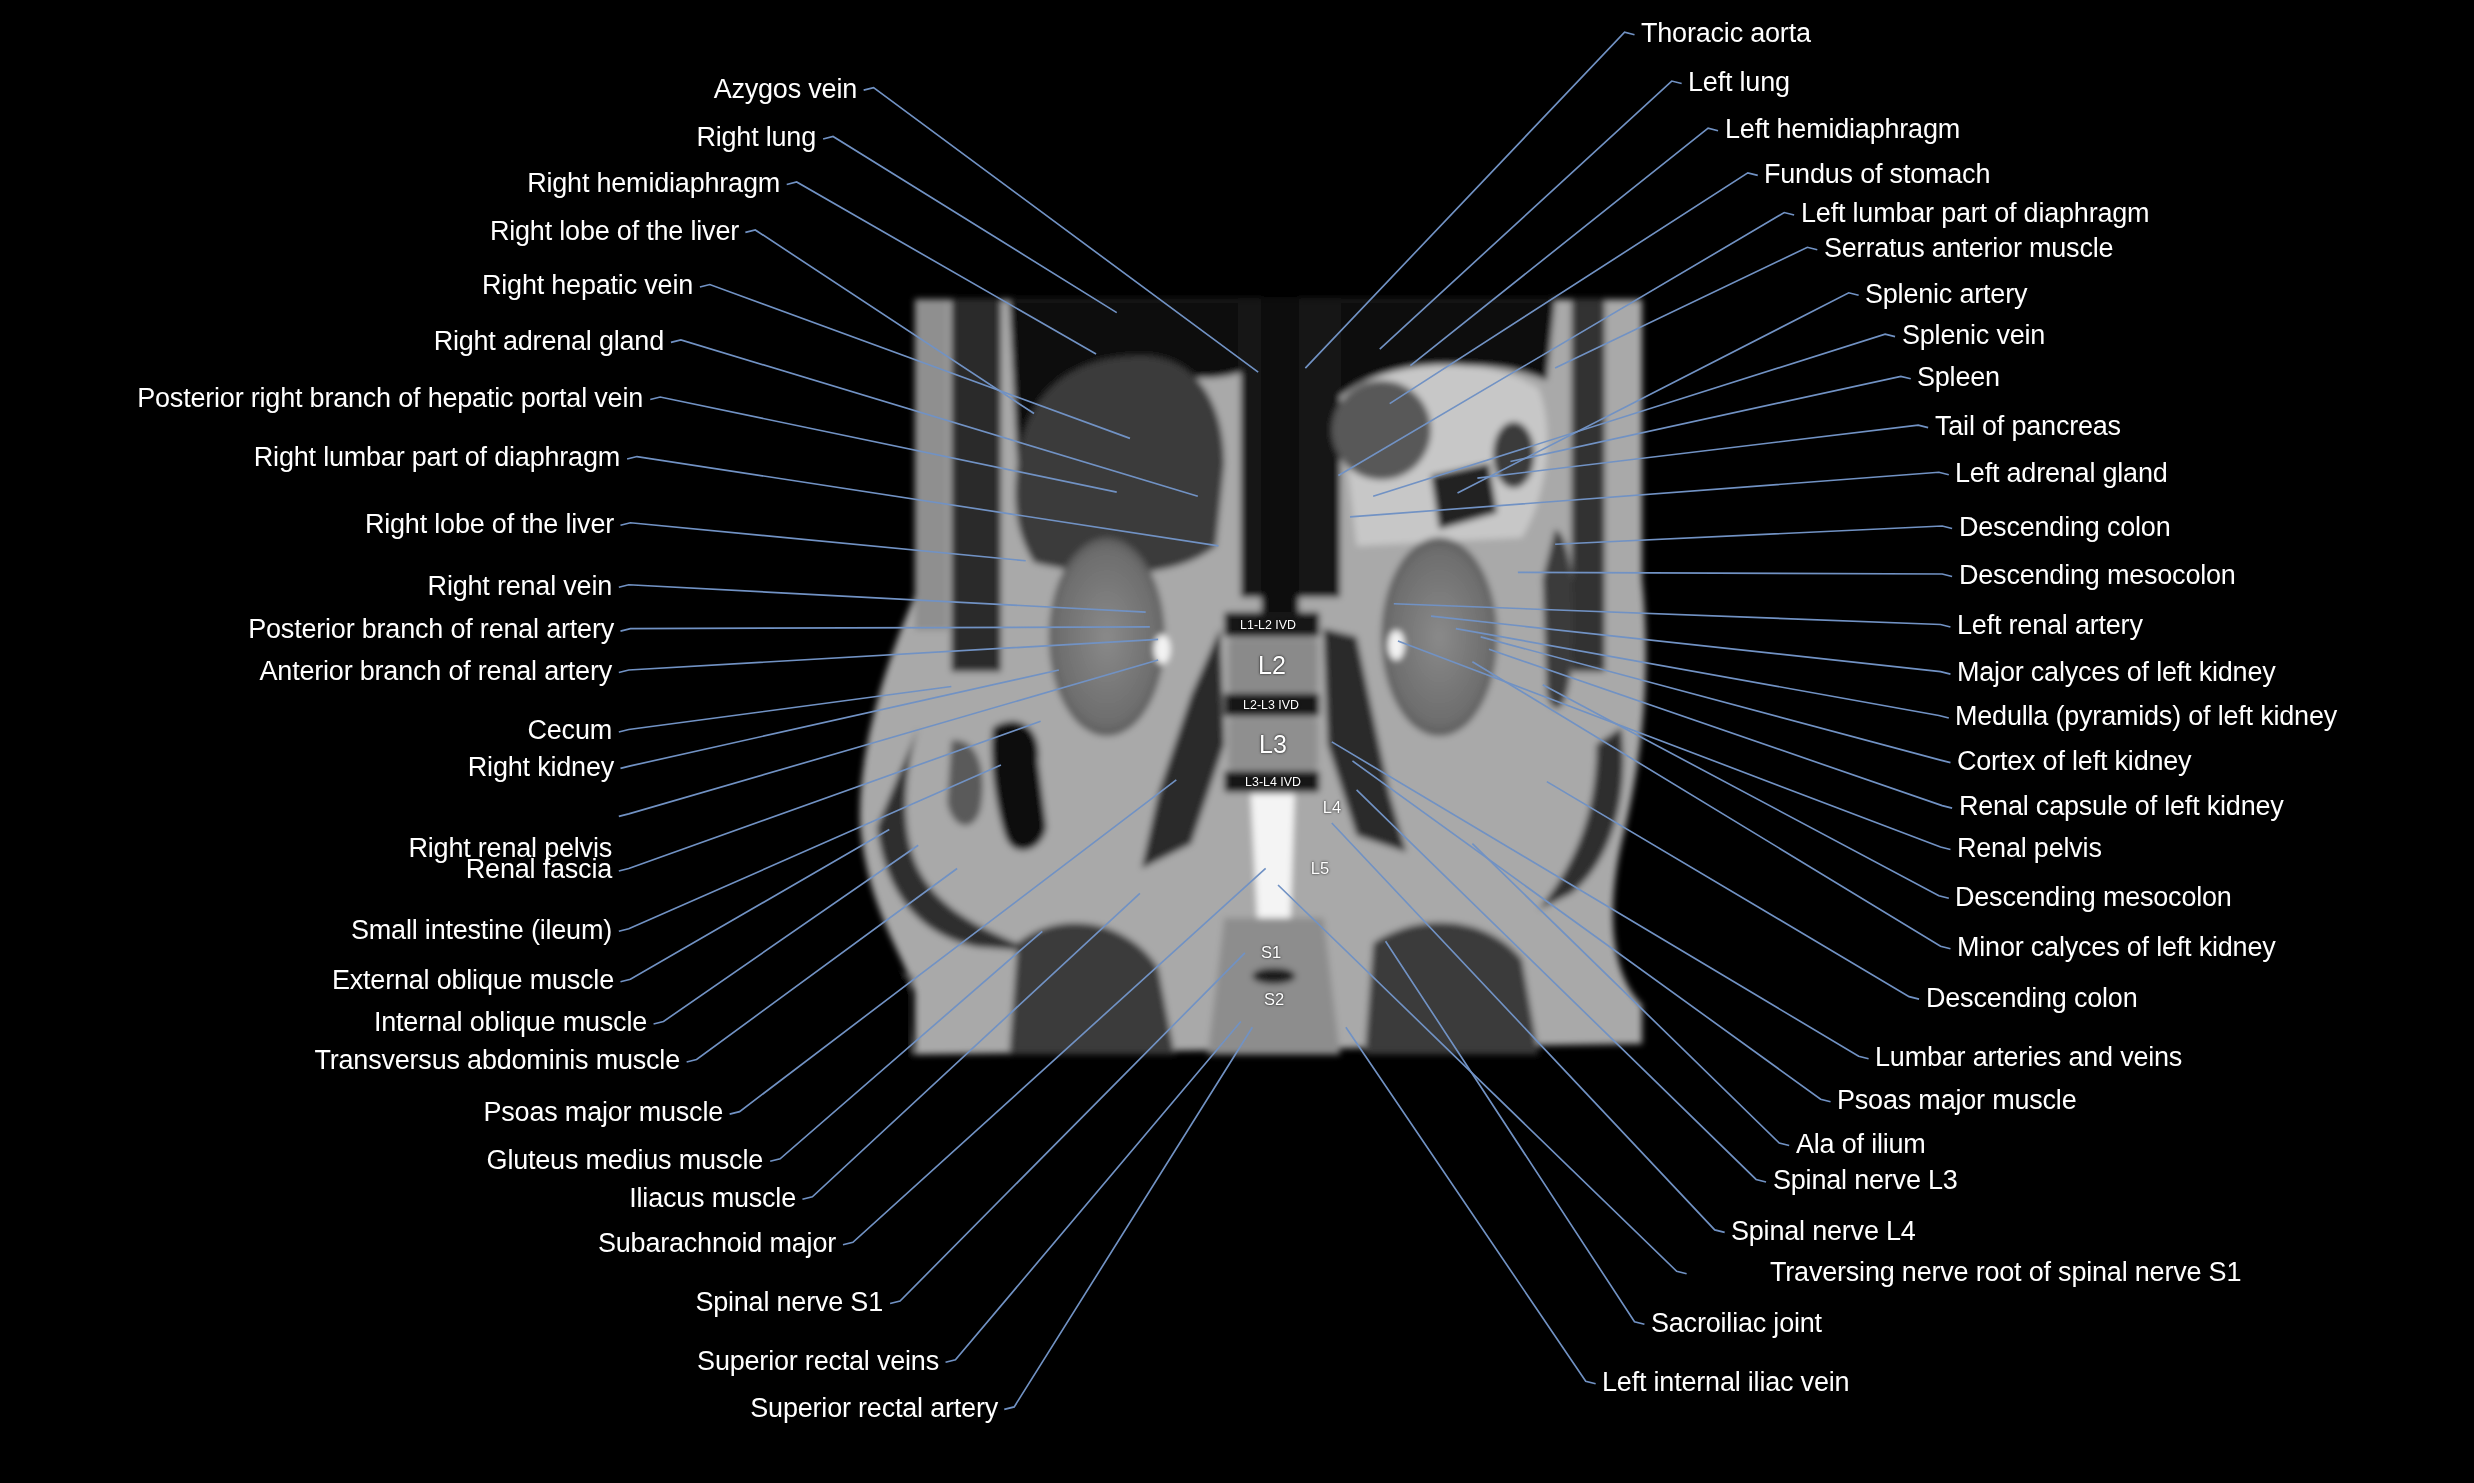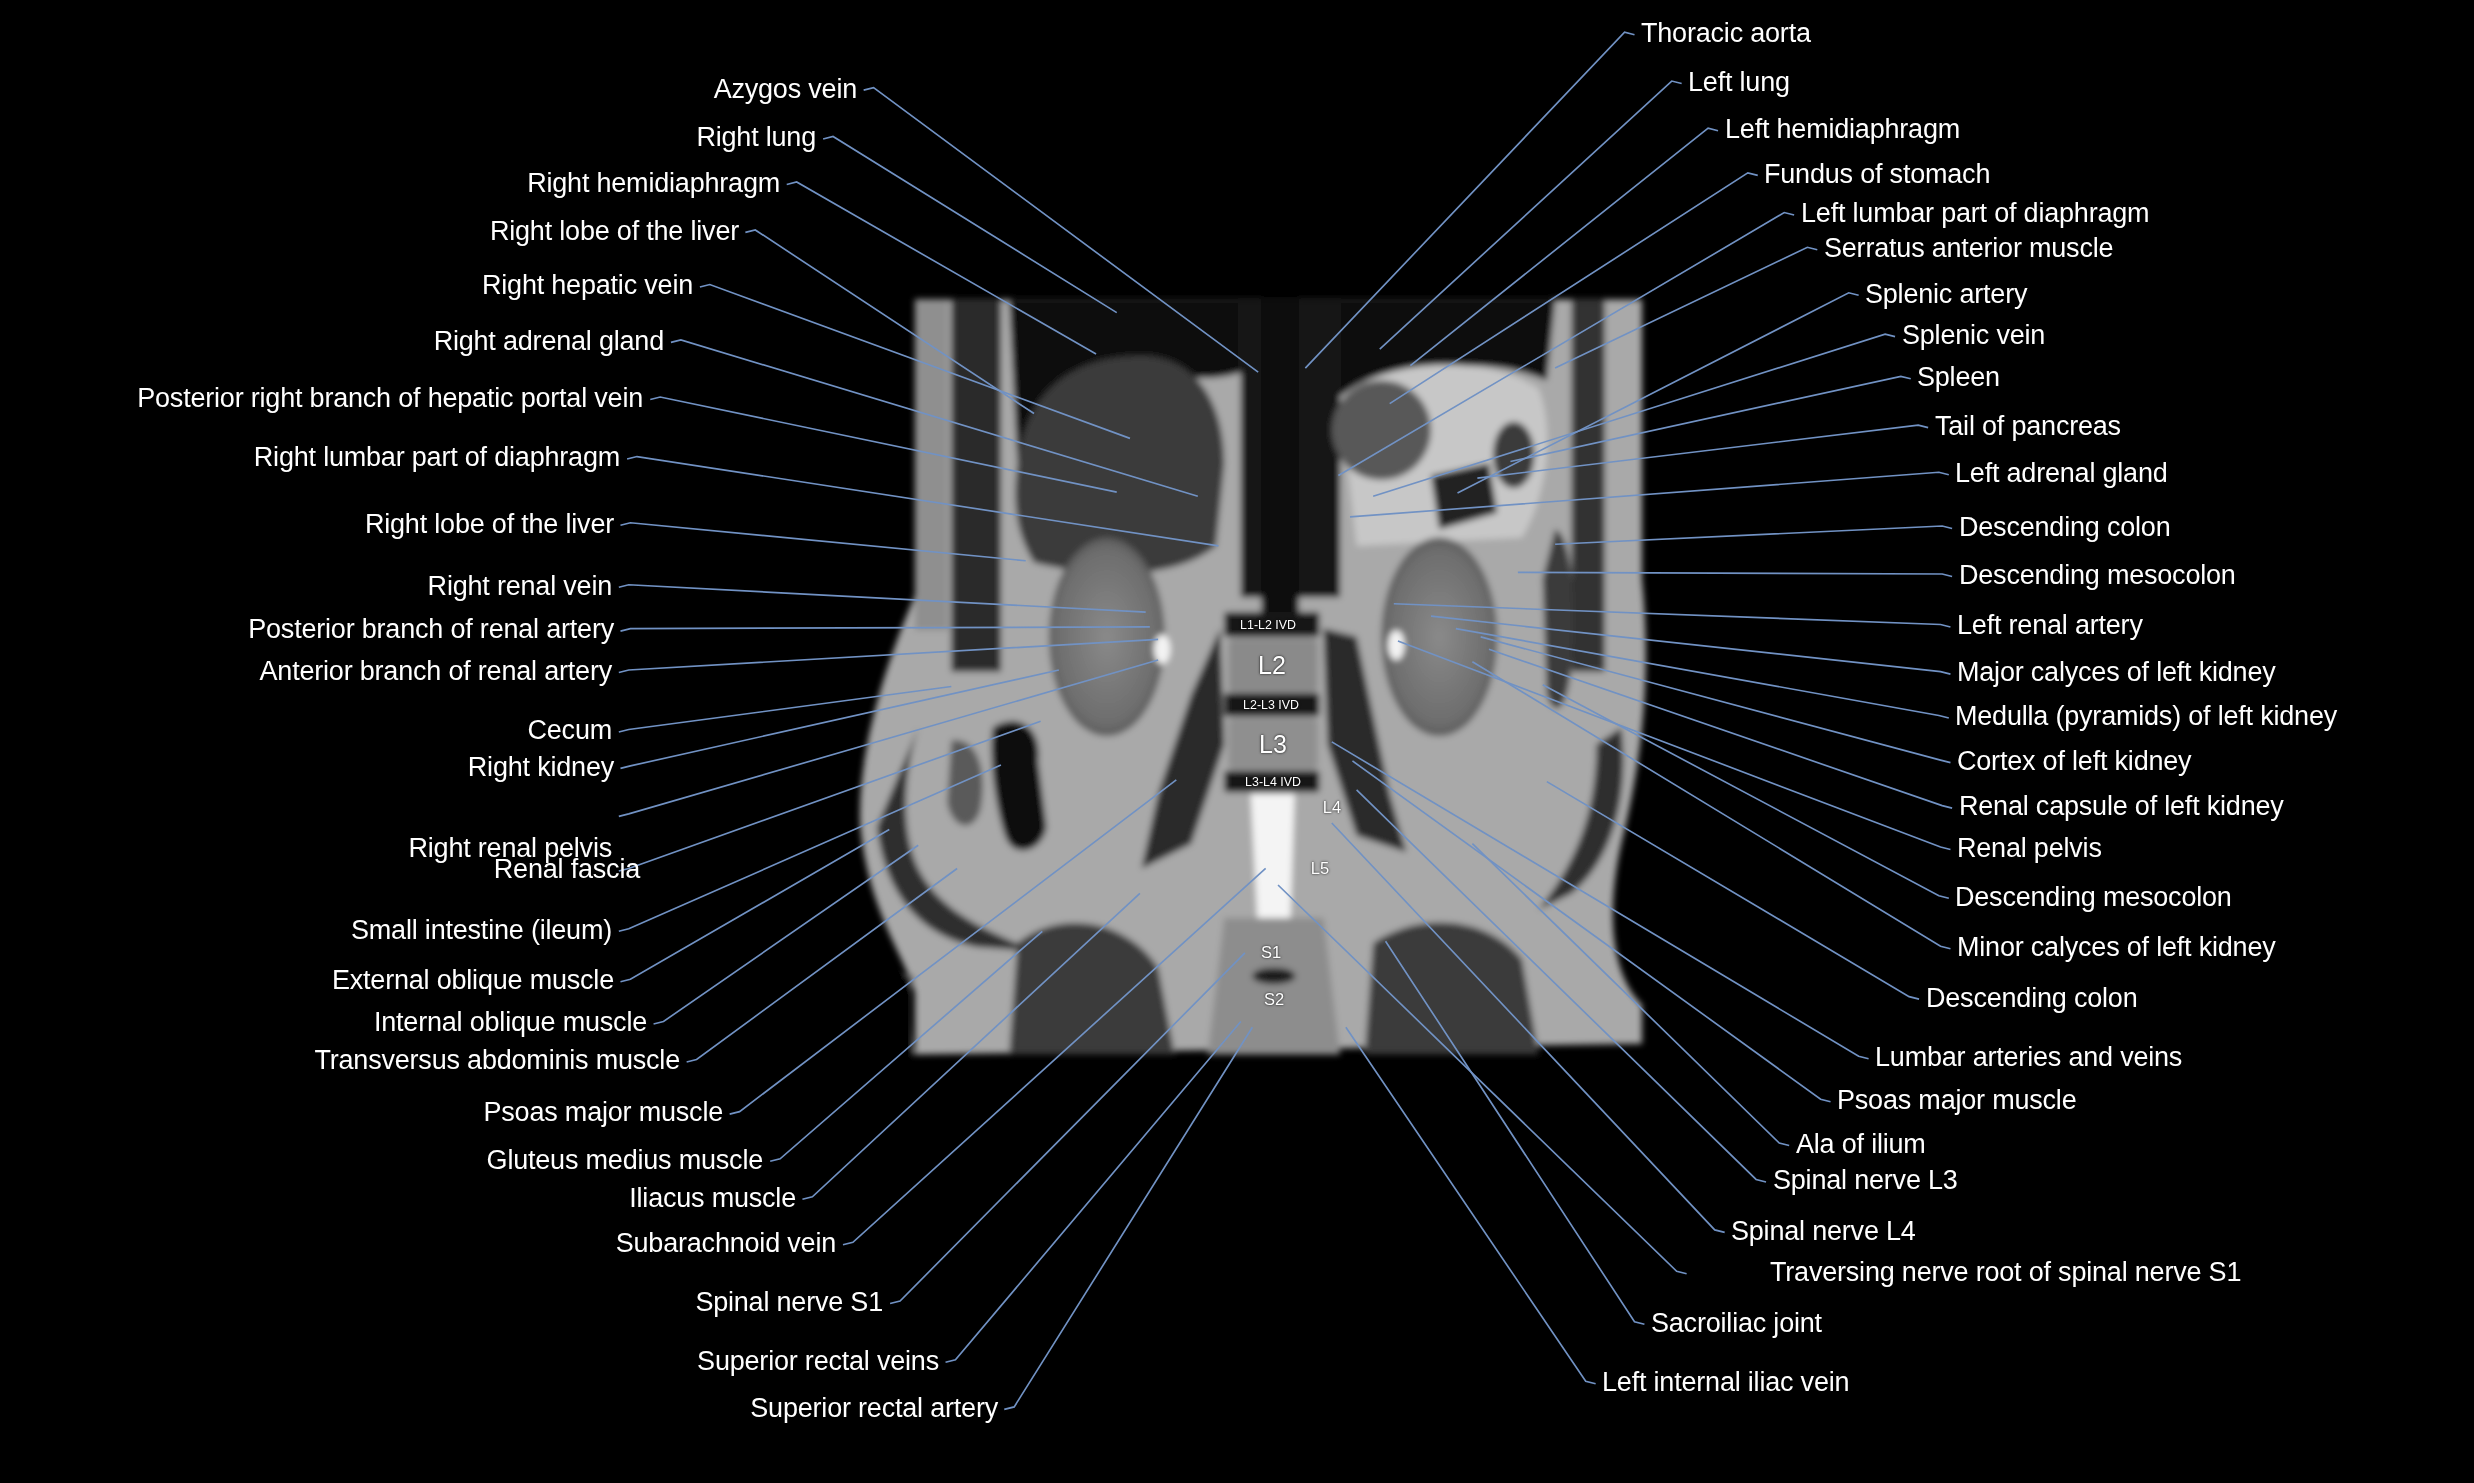--- a/index.html
+++ b/index.html
@@ -164,29 +164,29 @@
       <div class="lbl left" style="left: 664px; top: 341px;">Right adrenal gland</div>
       <div class="lbl left" style="left: 643px; top: 398px;">Posterior right branch of hepatic portal vein</div>
       <div class="lbl left" style="left: 620px; top: 457px;">Right lumbar part of diaphragm</div>
       <div class="lbl left" style="left: 614px; top: 524px;">Right lobe of the liver</div>
       <div class="lbl left" style="left: 612px; top: 586px;">Right renal vein</div>
       <div class="lbl left" style="left: 614px; top: 629px;">Posterior branch of renal artery</div>
       <div class="lbl left" style="left: 612px; top: 671px;">Anterior branch of renal artery</div>
       <div class="lbl left" style="left: 612px; top: 730px;">Cecum</div>
       <div class="lbl left" style="left: 614px; top: 767px;">Right kidney</div>
       <div class="lbl left" style="left: 612px; top: 815px; margin-top: 33px;">Right renal pelvis</div>
-      <div class="lbl left" style="left: 612px; top: 869px; margin-left: 28px;">Renal fascia</div>
+      <div class="lbl left" style="left: 612px; top: 869px;">Renal fascia</div>
       <div class="lbl left" style="left: 612px; top: 930px;">Small intestine (ileum)</div>
       <div class="lbl left" style="left: 614px; top: 980px;">External oblique muscle</div>
       <div class="lbl left" style="left: 647px; top: 1022px;">Internal oblique muscle</div>
       <div class="lbl left" style="left: 680px; top: 1060px;">Transversus abdominis muscle</div>
       <div class="lbl left" style="left: 723px; top: 1112px;">Psoas major muscle</div>
       <div class="lbl left" style="left: 763px; top: 1160px;">Gluteus medius muscle</div>
       <div class="lbl left" style="left: 796px; top: 1198px;">Iliacus muscle</div>
-      <div class="lbl left" style="left: 836px; top: 1243px;">Subarachnoid vein</div>
+      <div class="lbl left" style="left: 836px; top: 1243px;">Subarachnoid major</div>
       <div class="lbl left" style="left: 883px; top: 1302px;">Spinal nerve S1</div>
       <div class="lbl left" style="left: 939px; top: 1361px;">Superior rectal veins</div>
       <div class="lbl left" style="left: 998px; top: 1408px;">Superior rectal artery</div>
       <div class="lbl right" style="left: 1641px; top: 33px;">Thoracic aorta</div>
       <div class="lbl right" style="left: 1688px; top: 82px;">Left lung</div>
       <div class="lbl right" style="left: 1725px; top: 129px;">Left hemidiaphragm</div>
       <div class="lbl right" style="left: 1764px; top: 174px;">Fundus of stomach</div>
       <div class="lbl right" style="left: 1801px; top: 213px;">Left lumbar part of diaphragm</div>
       <div class="lbl right" style="left: 1824px; top: 248px;">Serratus anterior muscle</div>
       <div class="lbl right" style="left: 1865px; top: 294px;">Splenic artery</div>

